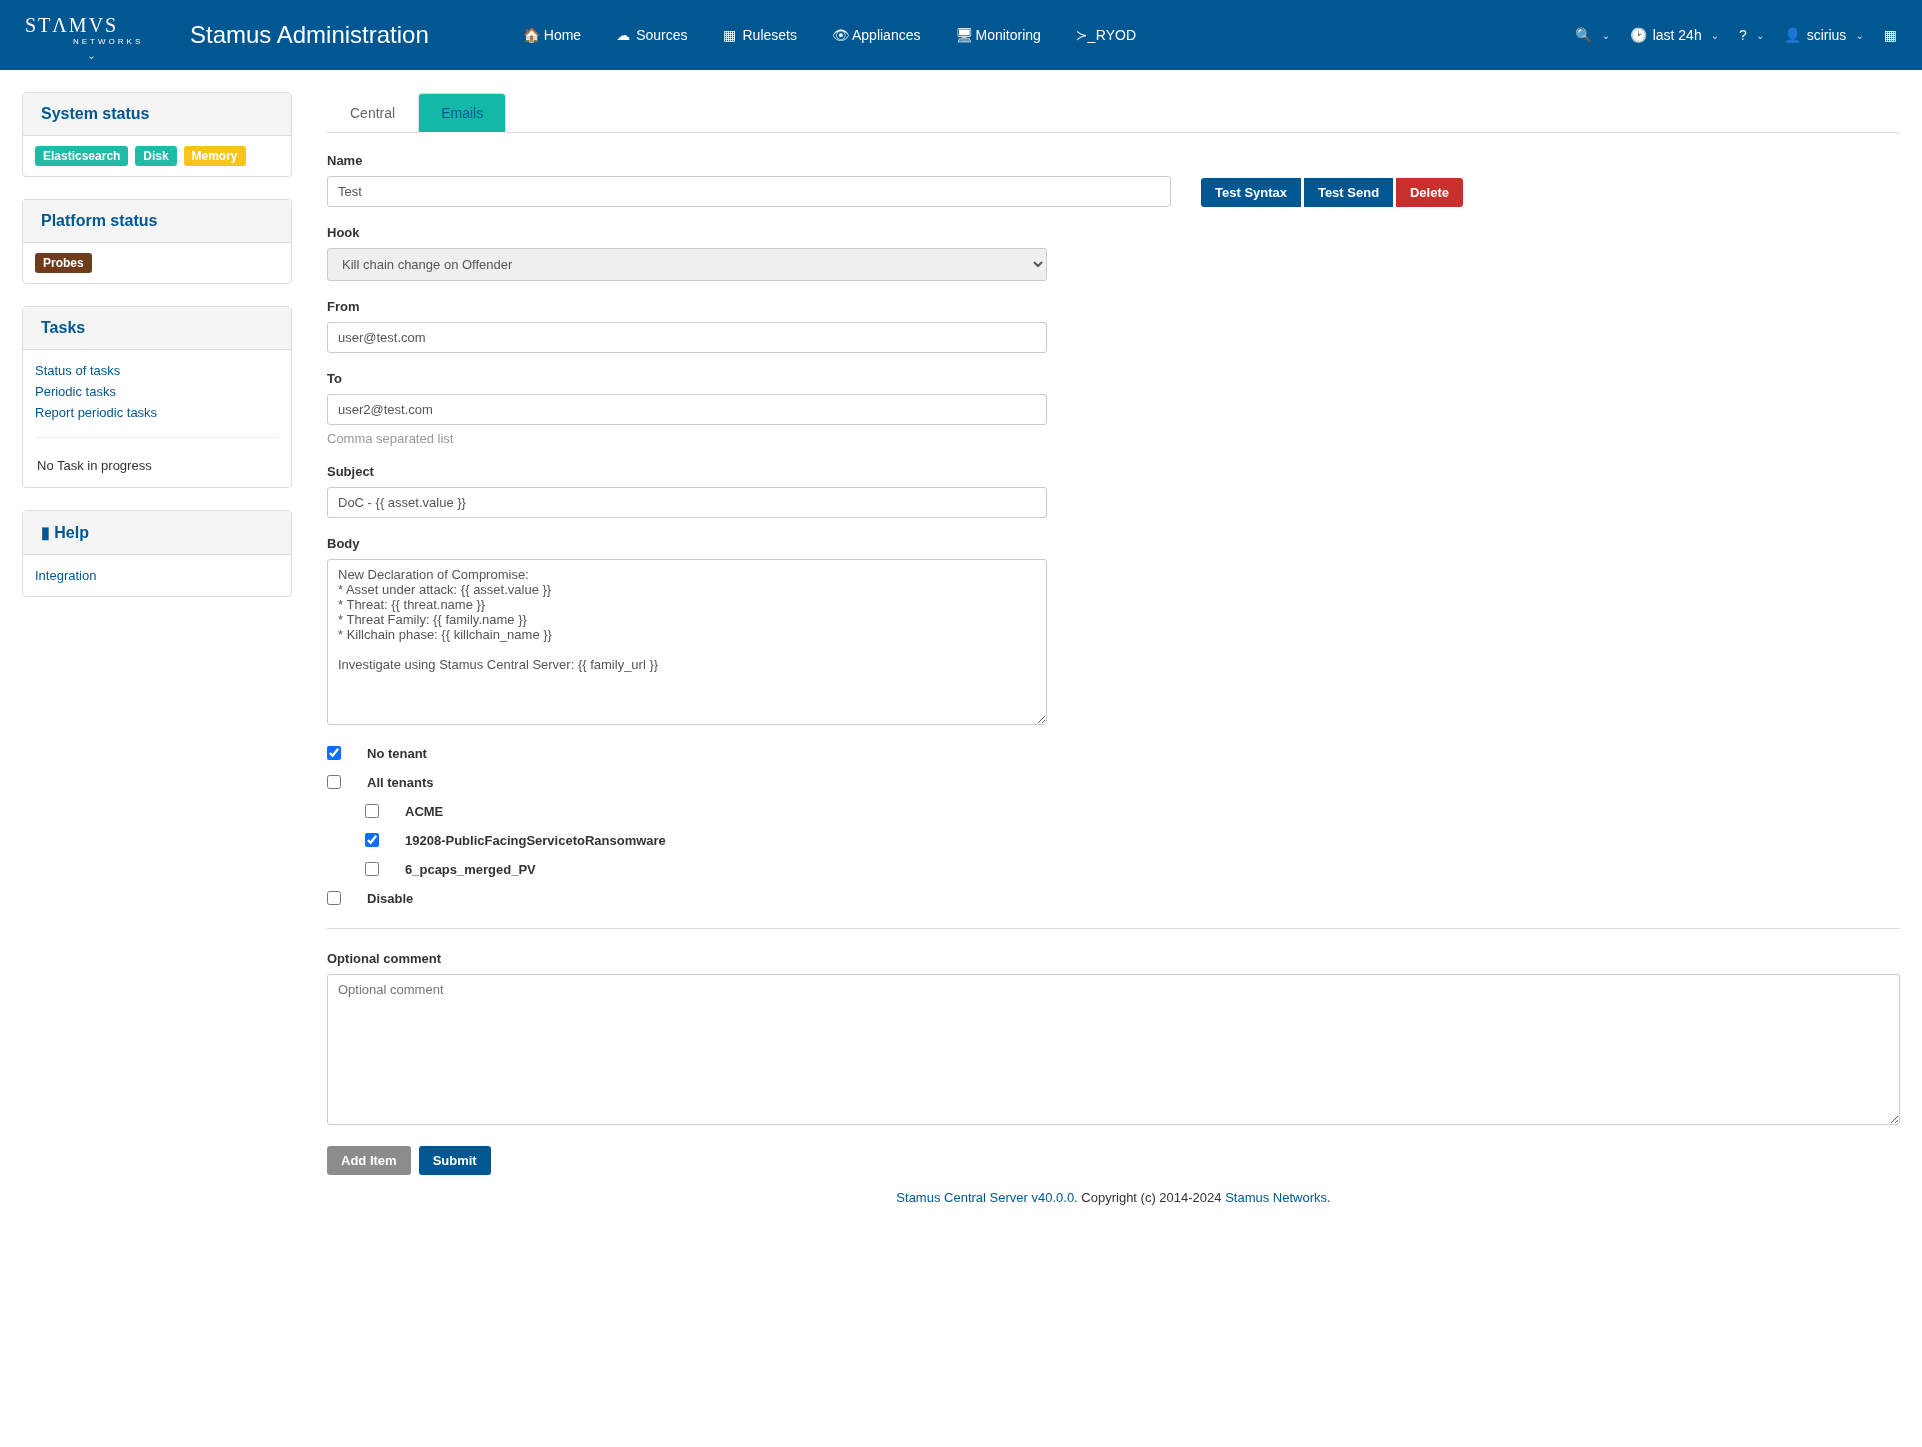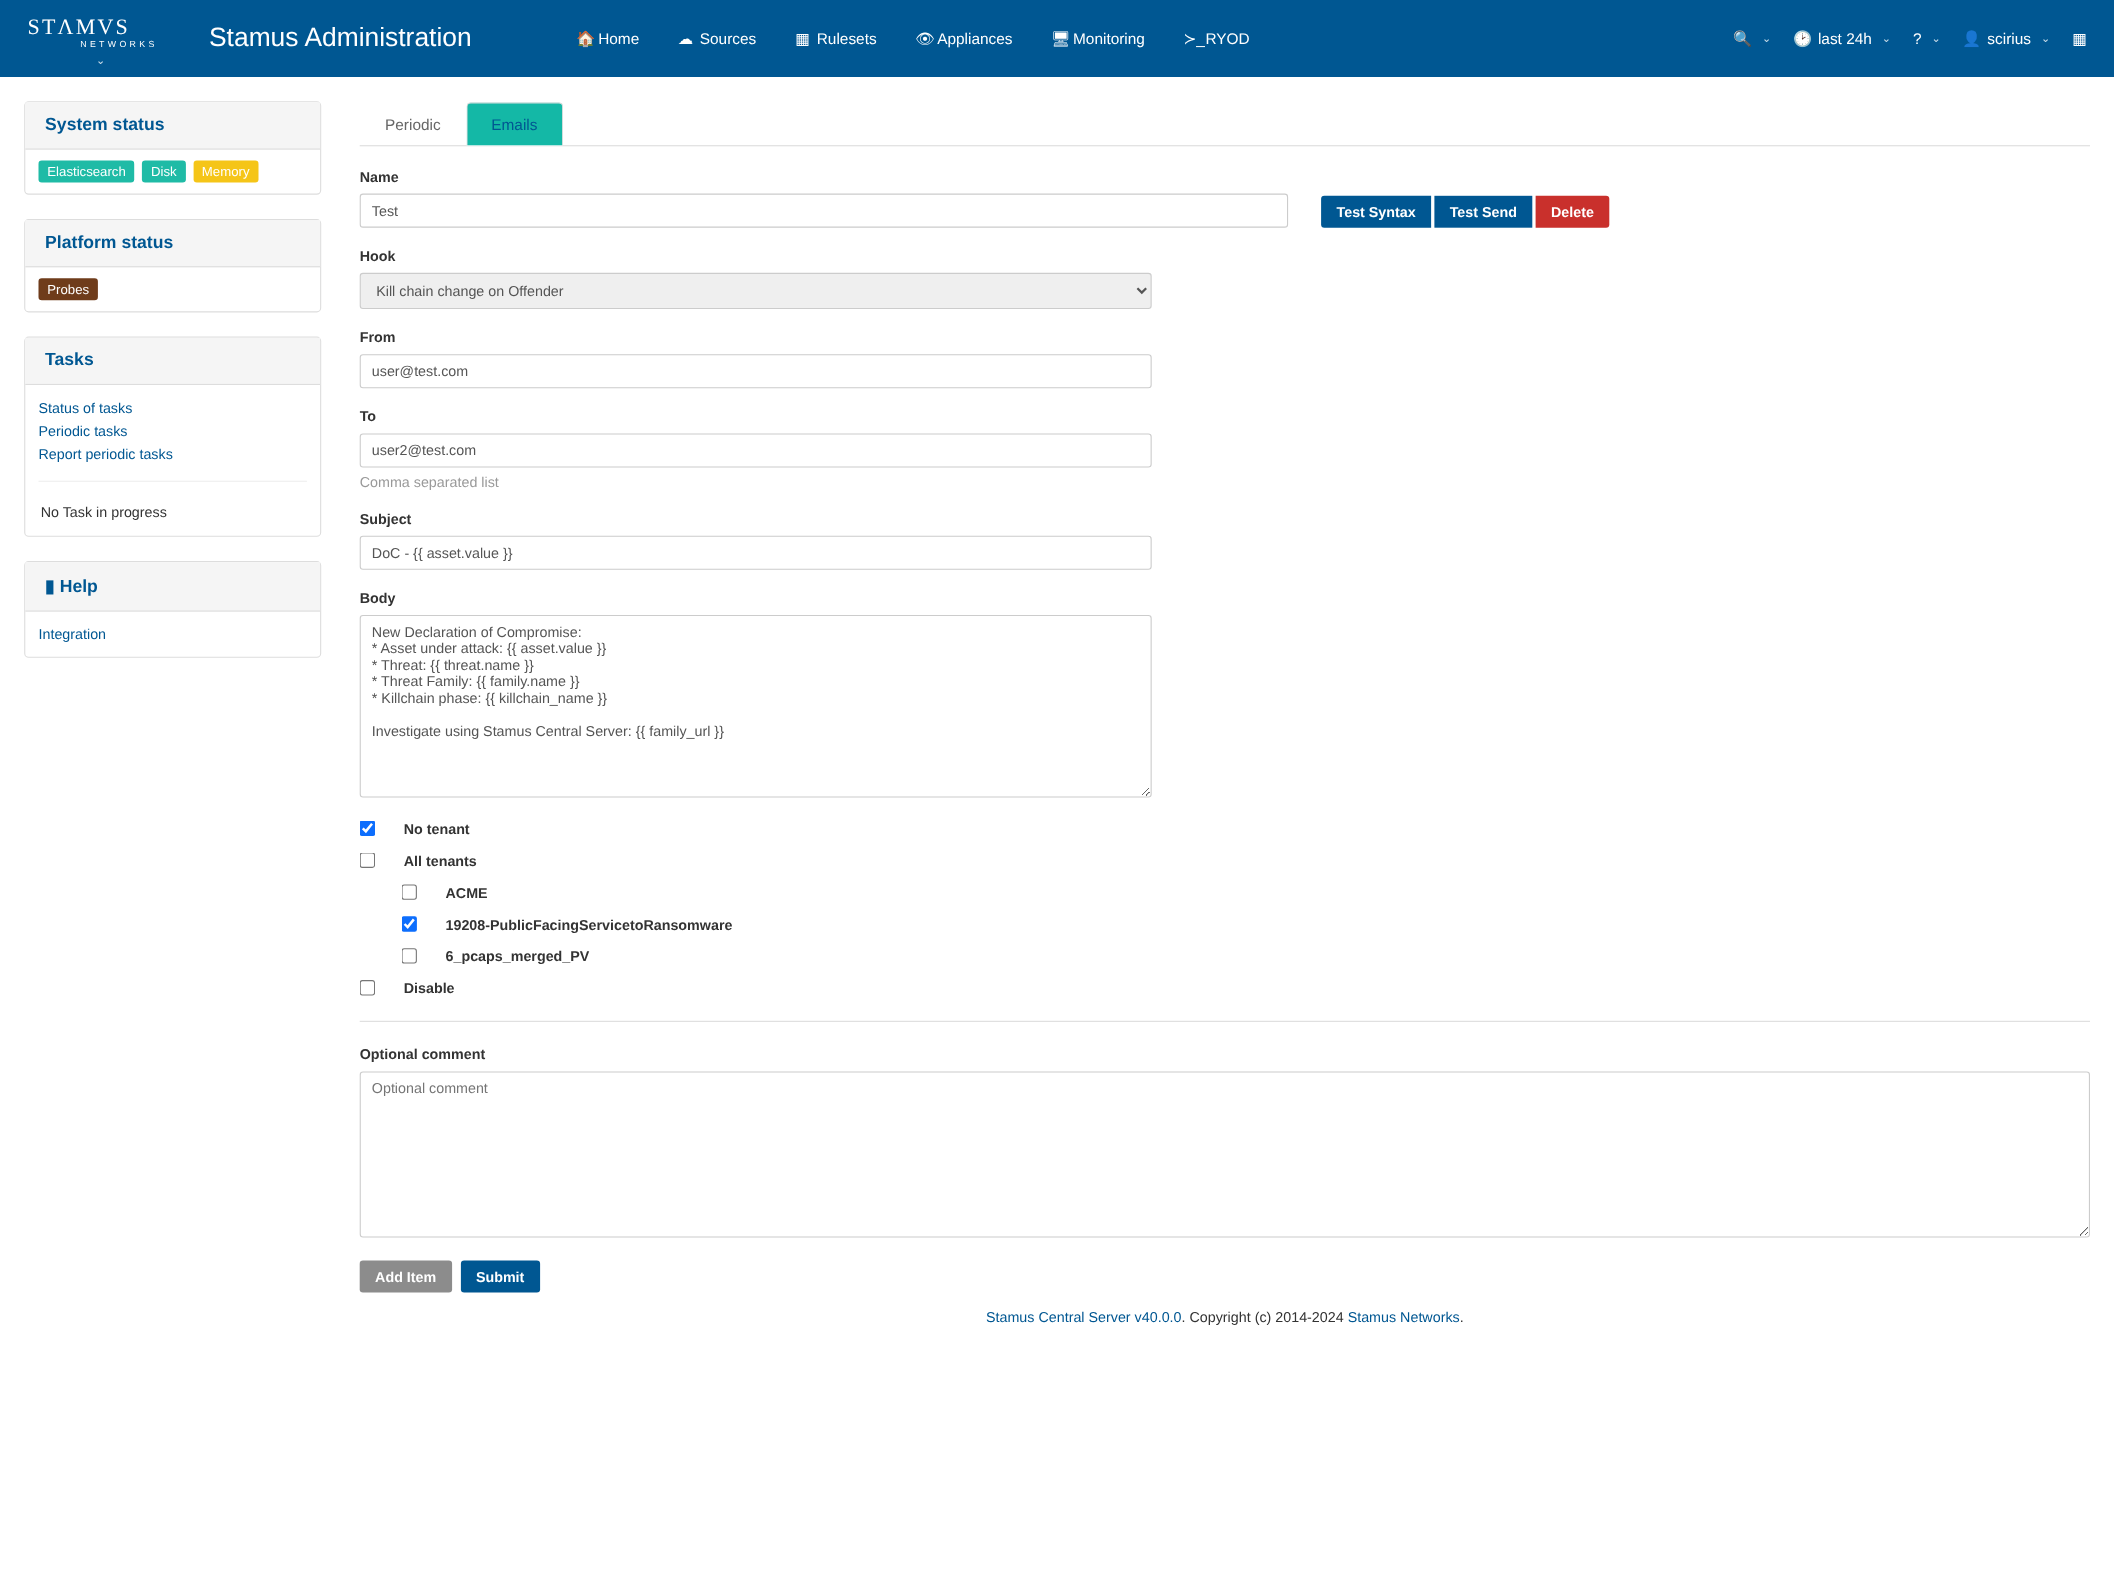--- a/index.html
+++ b/index.html
@@ -88,21 +88,21 @@
   font-size: 13px;
   padding: 3px 0;
 }
 .panel .divider { border-top: 1px solid #eee; margin: 14px 0; }
 .notask { font-size: 13px; color:#333; padding: 6px 2px 4px; }
 .badge {
   display: inline-block;
   padding: 3px 8px;
   border-radius: 3px;
   font-size: 12px;
-  font-weight: 400;
+  font-weight: 700;
   color: #fff;
   margin-right: 3px;
 }
 .badge-teal { background: #1fbba6; }
 .badge-yellow { background: #f5c518; color: #fff; }
 .badge-brown { background: #6f3c1b; }
 
 .main { flex: 1; }
 
 
@@ -285,21 +285,21 @@
       <div class="panel-body">
         <div class="link-list">
           <a>Integration</a>
         </div>
       </div>
     </div>
   </div>
 
   <div class="main">
     <div class="tabs">
-      <div class="tab">Periodic</div>
+      <div class="tab">Central</div>
       <div class="tab active">Emails</div>
     </div>
 
     <div class="top-row">
       <div class="name-col">
         <div class="form-row">
           <label>Name</label>
           <input class="input" value="Test" style="">
         </div>
       </div>

